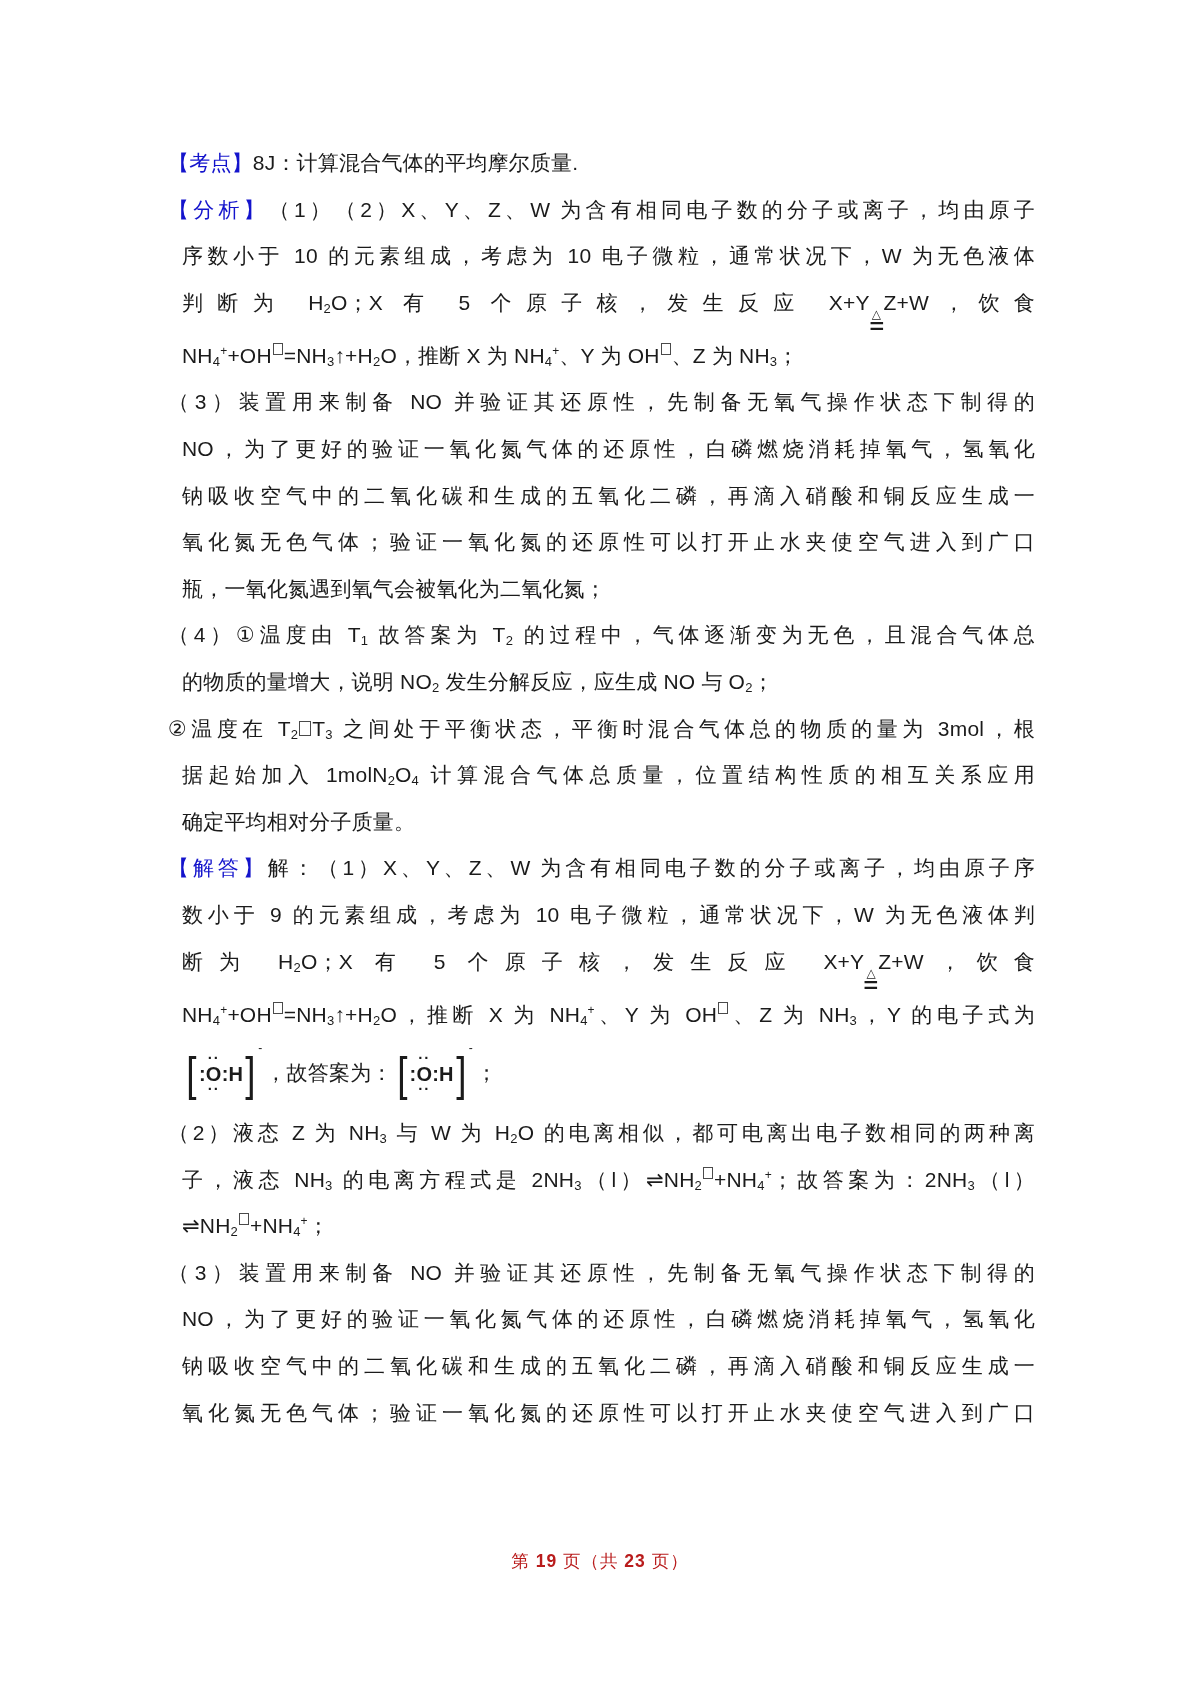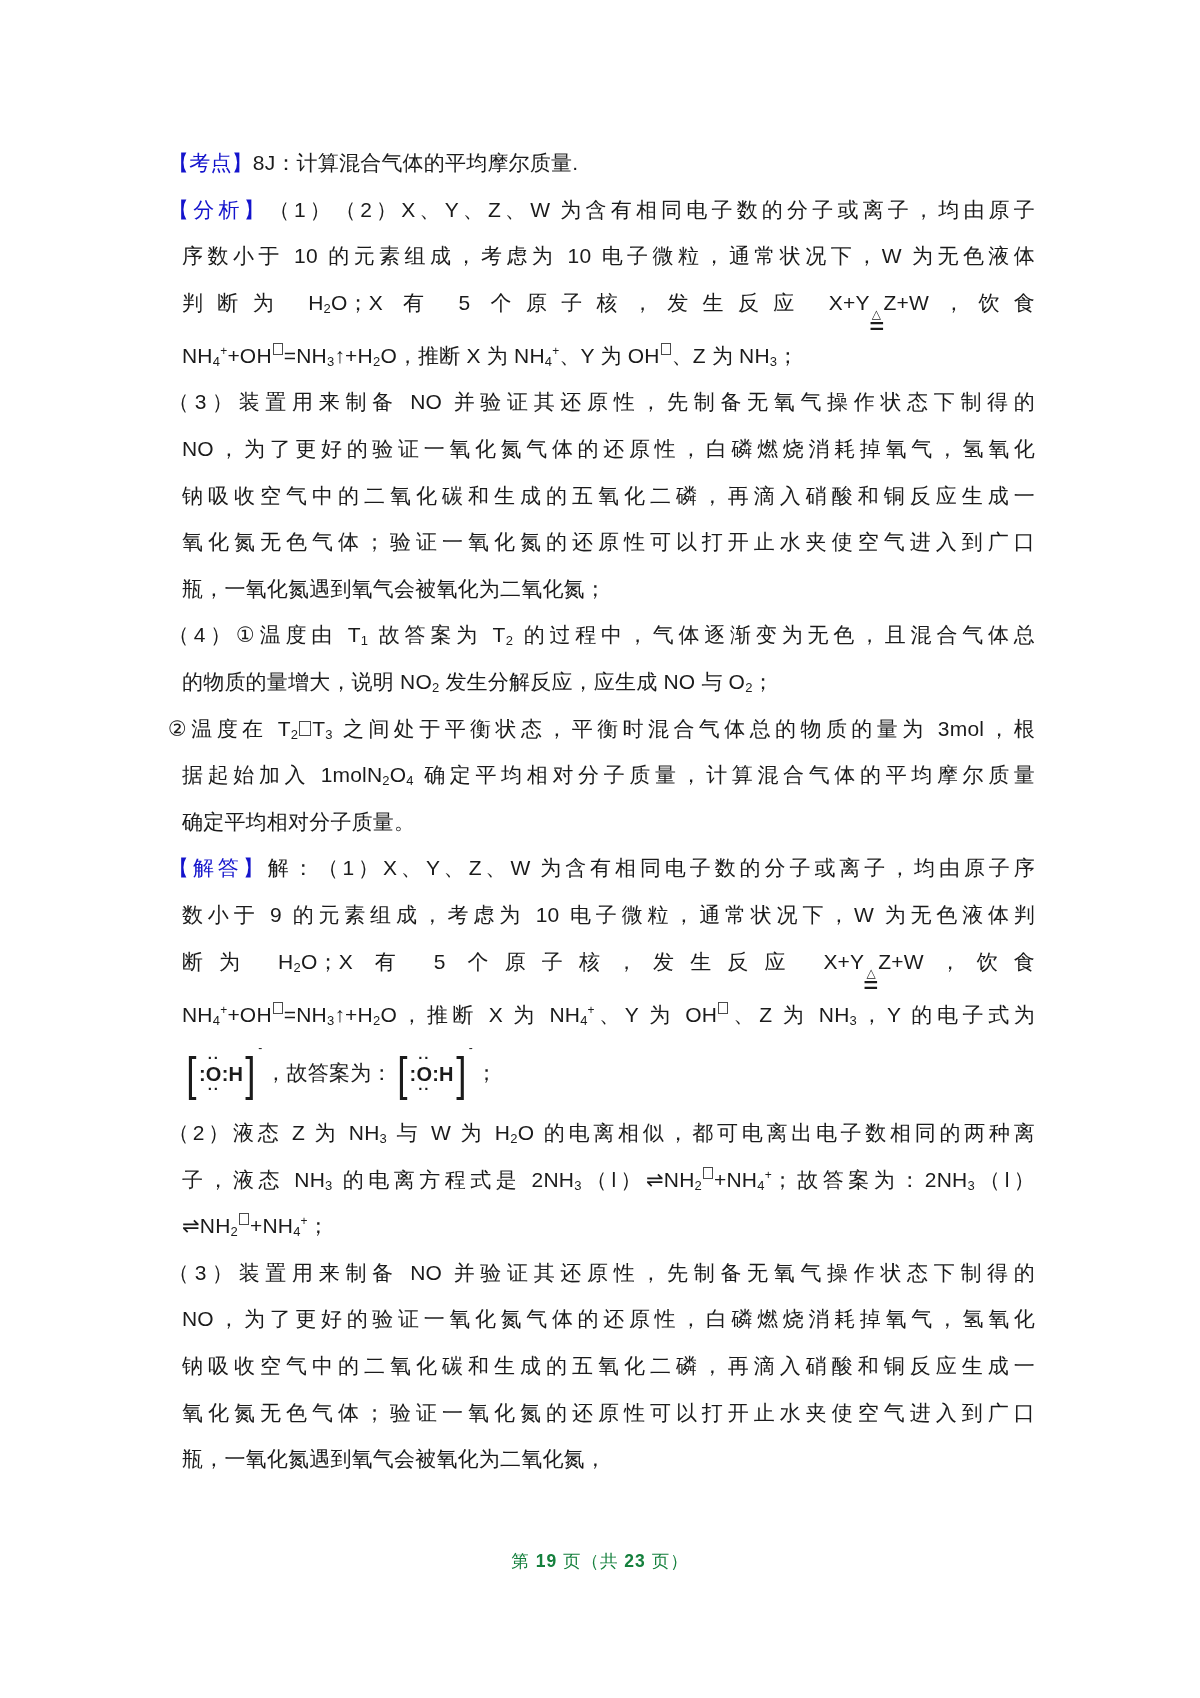--- a/index.html
+++ b/index.html
@@ -40,21 +40,21 @@
   .lewis .core{display:inline-block;font-weight:bold;font-size:20px;line-height:20px;
         padding:0 1px;white-space:nowrap;}
   .owrap{position:relative;display:inline-block;}
   .owrap .dt,.owrap .db{position:absolute;left:50%;transform:translateX(-50%);
         font-size:15px;font-weight:bold;letter-spacing:1px;line-height:8px;}
   .owrap .dt{top:-10px;}
   .owrap .db{bottom:-9px;}
   .lewis .chg{font-size:12px;align-self:flex-start;margin-top:10px;margin-left:1px;}
   .footer{
     position:absolute;top:1549px;left:0;width:1200px;text-align:center;
-    font-size:17.5px;color:#15803d;letter-spacing:1px;
+    font-size:17.5px;color:#b91c1c;letter-spacing:1px;
   }
 </style>
 </head>
 <body>
 
 <div class="content">
     <div class="tline first last"><span class="lab">【考点】</span><span>8J：计算混合气体的平均摩尔质量.</span></div>
     <div class="tline first"><span class="lab">【分析】</span><span>（1）（2）X、Y、Z、W 为含有相同电子数的分子或离子，均由原子</span></div>
     <div class="tline"><span>序数小于 10 的元素组成，考虑为 10 电子微粒，通常状况下，W 为无色液体</span></div>
     <div class="tline"><span>判断为 H</span><span class="sb">2</span><span>O；X 有 5 个原子核，发生反应 X+Y</span><span class="heateq">
@@ -63,21 +63,21 @@
       </span><span>Z+W，饮食</span></div>
     <div class="tline last"><span>NH</span><span class="sb">4</span><span class="sp">+</span><span>+OH</span><span class="tofu-sup"></span><span>=NH</span><span class="sb">3</span><span>↑+H</span><span class="sb">2</span><span>O，推断 X 为 NH</span><span class="sb">4</span><span class="sp">+</span><span>、Y 为 OH</span><span class="tofu-sup"></span><span>、Z 为 NH</span><span class="sb">3</span><span>；</span></div>
     <div class="tline first"><span>（3）装置用来制备 NO 并验证其还原性，先制备无氧气操作状态下制得的</span></div>
     <div class="tline"><span>NO，为了更好的验证一氧化氮气体的还原性，白磷燃烧消耗掉氧气，氢氧化</span></div>
     <div class="tline"><span>钠吸收空气中的二氧化碳和生成的五氧化二磷，再滴入硝酸和铜反应生成一</span></div>
     <div class="tline"><span>氧化氮无色气体；验证一氧化氮的还原性可以打开止水夹使空气进入到广口</span></div>
     <div class="tline last"><span>瓶，一氧化氮遇到氧气会被氧化为二氧化氮；</span></div>
     <div class="tline first"><span>（4）①温度由 T</span><span class="sb">1</span><span> 故答案为 T</span><span class="sb">2</span><span> 的过程中，气体逐渐变为无色，且混合气体总</span></div>
     <div class="tline last"><span>的物质的量增大，说明 NO</span><span class="sb">2</span><span> 发生分解反应，应生成 NO 与 O</span><span class="sb">2</span><span>；</span></div>
     <div class="tline first"><span>②温度在 T</span><span class="sb">2</span><span class="tofu"></span><span>T</span><span class="sb">3</span><span> 之间处于平衡状态，平衡时混合气体总的物质的量为 3mol，根</span></div>
-    <div class="tline"><span>据起始加入 1molN</span><span class="sb">2</span><span>O</span><span class="sb">4</span><span> 确定平均相对分子质量，计算混合气体的平均摩尔质量</span></div>
+    <div class="tline"><span>据起始加入 1molN</span><span class="sb">2</span><span>O</span><span class="sb">4</span><span> 计算混合气体总质量，位置结构性质的相互关系应用</span></div>
     <div class="tline last"><span>确定平均相对分子质量。</span></div>
     <div class="tline first"><span class="lab">【解答】</span><span>解：（1）X、Y、Z、W 为含有相同电子数的分子或离子，均由原子序</span></div>
     <div class="tline"><span>数小于 9 的元素组成，考虑为 10 电子微粒，通常状况下，W 为无色液体判</span></div>
     <div class="tline"><span>断为 H</span><span class="sb">2</span><span>O；X 有 5 个原子核，发生反应 X+Y</span><span class="heateq">
         <span class="tri">△</span>
         <span class="eq">=</span>
       </span><span>Z+W，饮食</span></div>
     <div class="tline"><span>NH</span><span class="sb">4</span><span class="sp">+</span><span>+OH</span><span class="tofu-sup"></span><span>=NH</span><span class="sb">3</span><span>↑+H</span><span class="sb">2</span><span>O，推断 X 为 NH</span><span class="sb">4</span><span class="sp">+</span><span>、Y 为 OH</span><span class="tofu-sup"></span><span>、Z 为 NH</span><span class="sb">3</span><span>，Y 的电子式为</span></div>
     <div class="tline last"><span class="lewis">
         <span class="brk">[</span>
@@ -90,15 +90,14 @@
         <span class="brk">]</span>
         <span class="chg">-</span>
       </span><span>；</span></div>
     <div class="tline first"><span>（2）液态 Z 为 NH</span><span class="sb">3</span><span> 与 W 为 H</span><span class="sb">2</span><span>O 的电离相似，都可电离出电子数相同的两种离</span></div>
     <div class="tline"><span>子，液态 NH</span><span class="sb">3</span><span> 的电离方程式是 2NH</span><span class="sb">3</span><span>（l）⇌NH</span><span class="sb">2</span><span class="tofu-sup"></span><span>+NH</span><span class="sb">4</span><span class="sp">+</span><span>；故答案为：2NH</span><span class="sb">3</span><span>（l）</span></div>
     <div class="tline last"><span>⇌NH</span><span class="sb">2</span><span class="tofu-sup"></span><span>+NH</span><span class="sb">4</span><span class="sp">+</span><span>；</span></div>
     <div class="tline first"><span>（3）装置用来制备 NO 并验证其还原性，先制备无氧气操作状态下制得的</span></div>
     <div class="tline"><span>NO，为了更好的验证一氧化氮气体的还原性，白磷燃烧消耗掉氧气，氢氧化</span></div>
     <div class="tline"><span>钠吸收空气中的二氧化碳和生成的五氧化二磷，再滴入硝酸和铜反应生成一</span></div>
     <div class="tline"><span>氧化氮无色气体；验证一氧化氮的还原性可以打开止水夹使空气进入到广口</span></div>
-    <div class="tline last"><span>瓶，一氧化氮遇到氧气会被氧化为二氧化氮，</span></div>
   </div>
 <div class="footer"><span>第 </span><span class="fb">19</span><span> 页（共 </span><span class="fb">23</span><span> 页）</span></div>
 
 </body></html>

